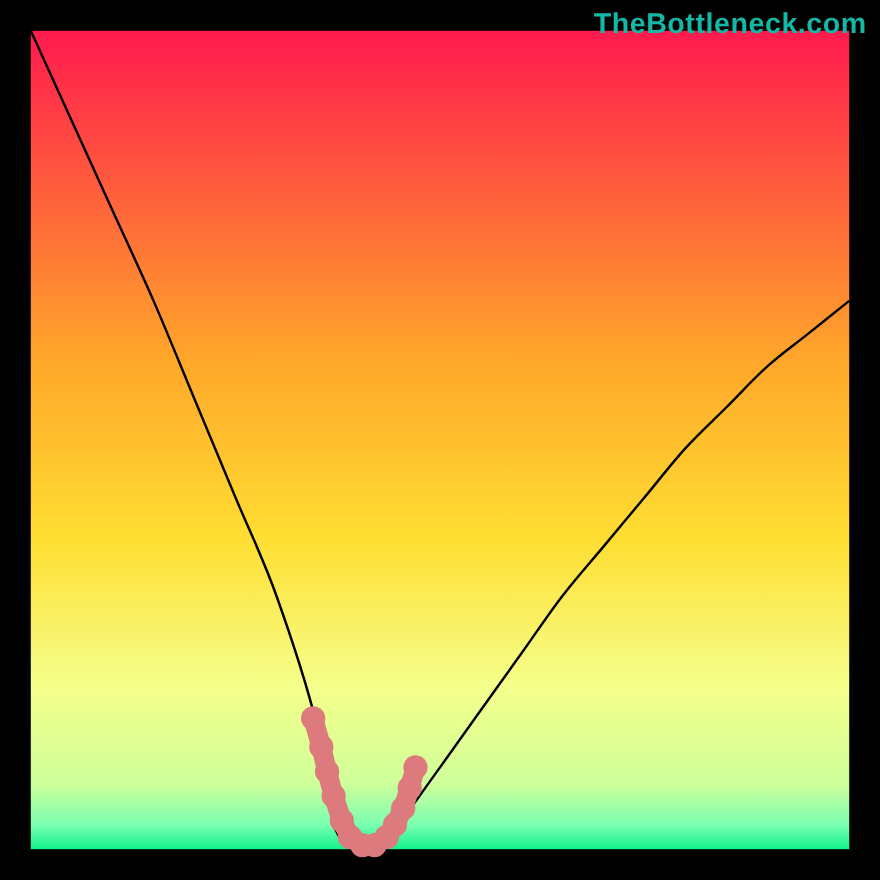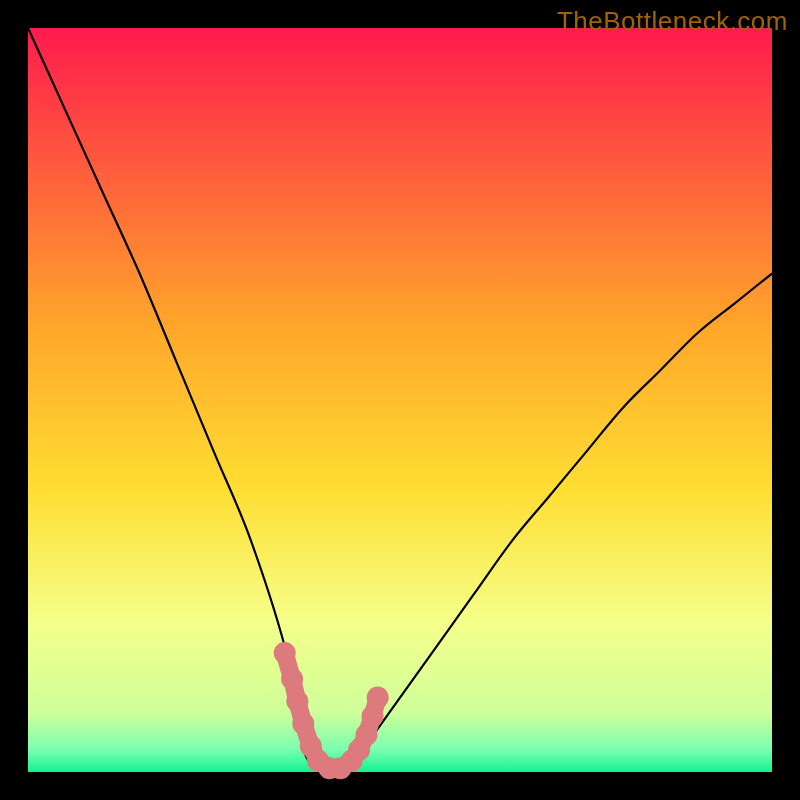--- a/index.html
+++ b/index.html
@@ -14,23 +14,23 @@
   .frame {
     position: relative;
     width: 800px;
     height: 800px;
     background: #000;
   }
   .watermark {
     position: absolute;
     top: 6px;
     right: 12px;
-    color: #a16207;
+    color: #14b8a6;
     font-size: 26px;
-    font-weight: 400;
+    font-weight: 700;
     letter-spacing: 0.5px;
     z-index: 30;
   }
   svg.plot {
     position: absolute;
     top: 0;
     left: 0;
   }
 </style>
 </head>

